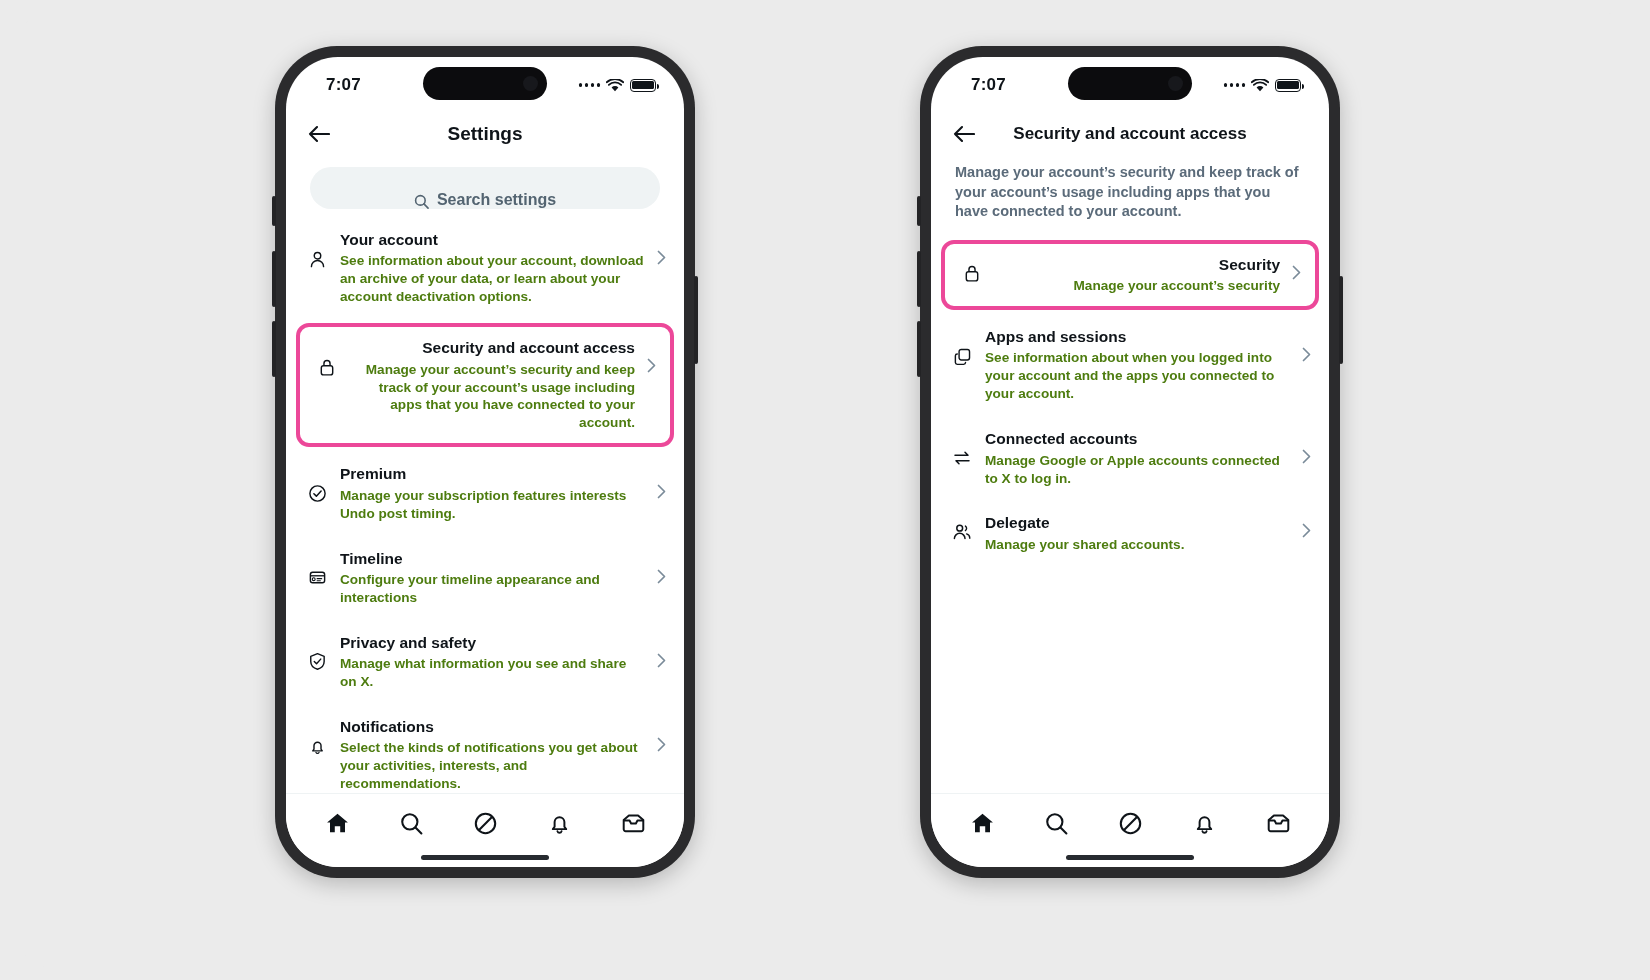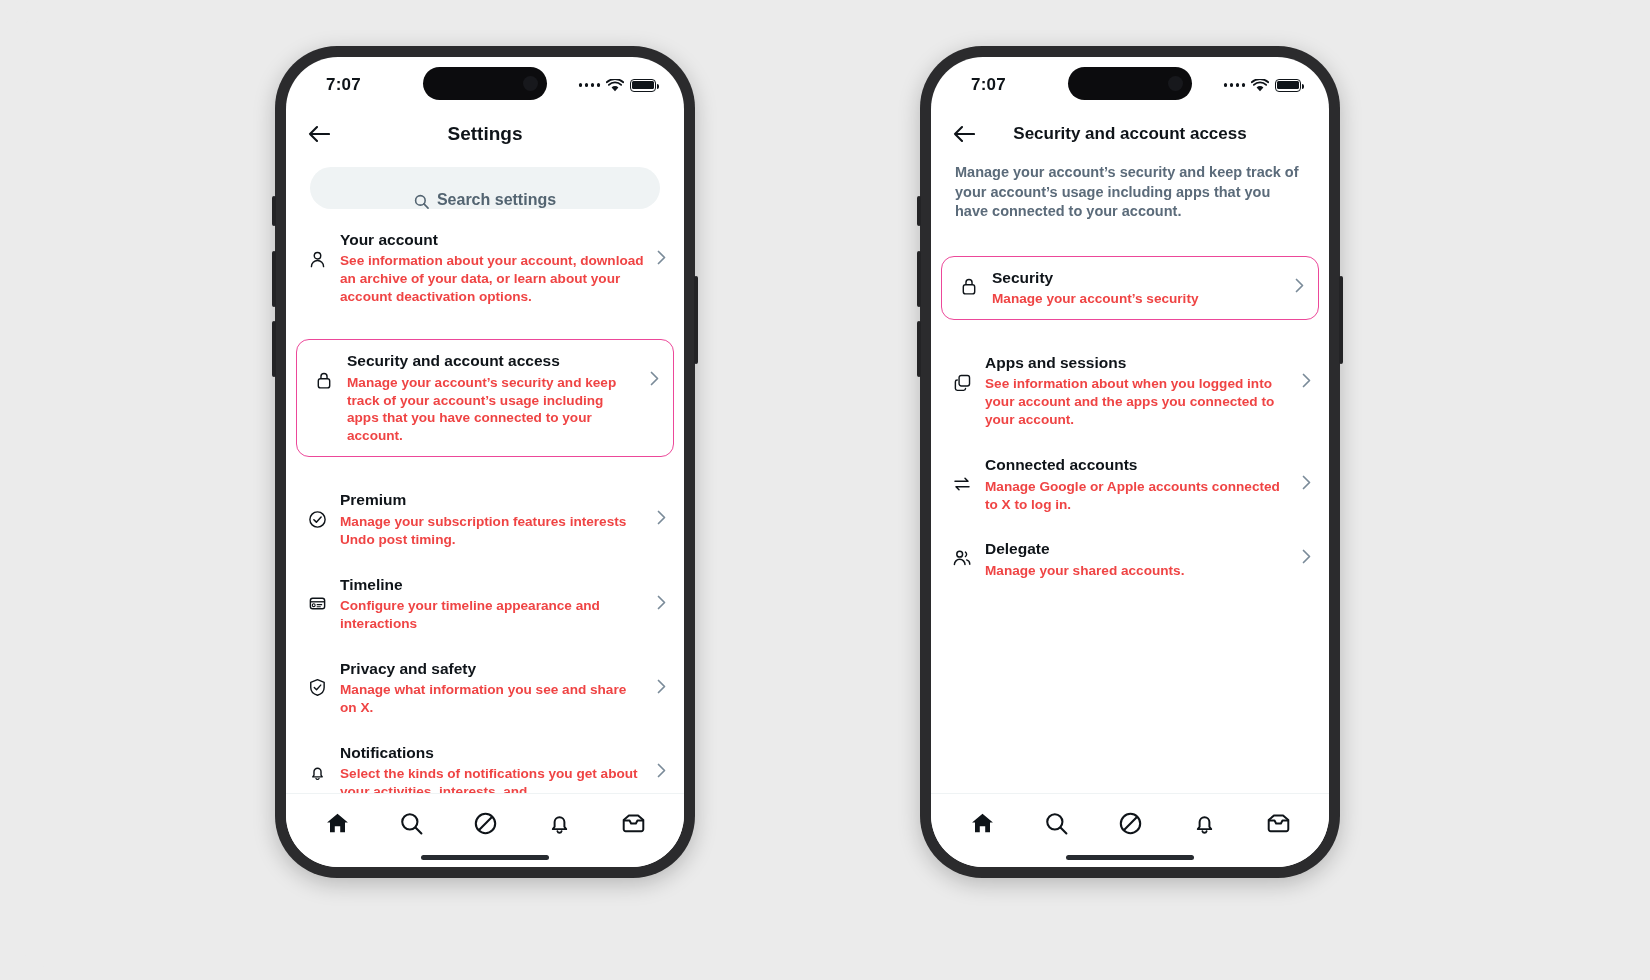--- a/index.html
+++ b/index.html
@@ -181,33 +181,34 @@
     font-size: 15.5px;
     font-weight: bold;
     color: #0f1419;
     line-height: 1.25;
     margin-bottom: 3px;
   }
   .row .rsub {
     font-size: 13.6px;
     line-height: 1.32;
     font-weight: bold;
-    color: #ef4444;
+    color: #4d7c0f;
   }
   .row .chev {
     flex: 0 0 auto;
     color: #7a8b99;
     margin-top: 20px;
   }
   .row.compact .chev { margin-top: 10px; }
   .row.highlight {
-    border: 1px solid #ec4899;
+    border: 4px solid #ec4899;
     border-radius: 13px;
-    margin: 20px 10px;
+    margin: 4px 10px;
     padding: 11px 14px 11px 16px;
+    text-align: right;
   }
 
   
   .tabbar {
     position: absolute;
     left: 0; right: 0; bottom: 0;
     height: 74px;
     background: #ffffff;
     border-top: 1px solid #eff3f4;
     display: flex;

